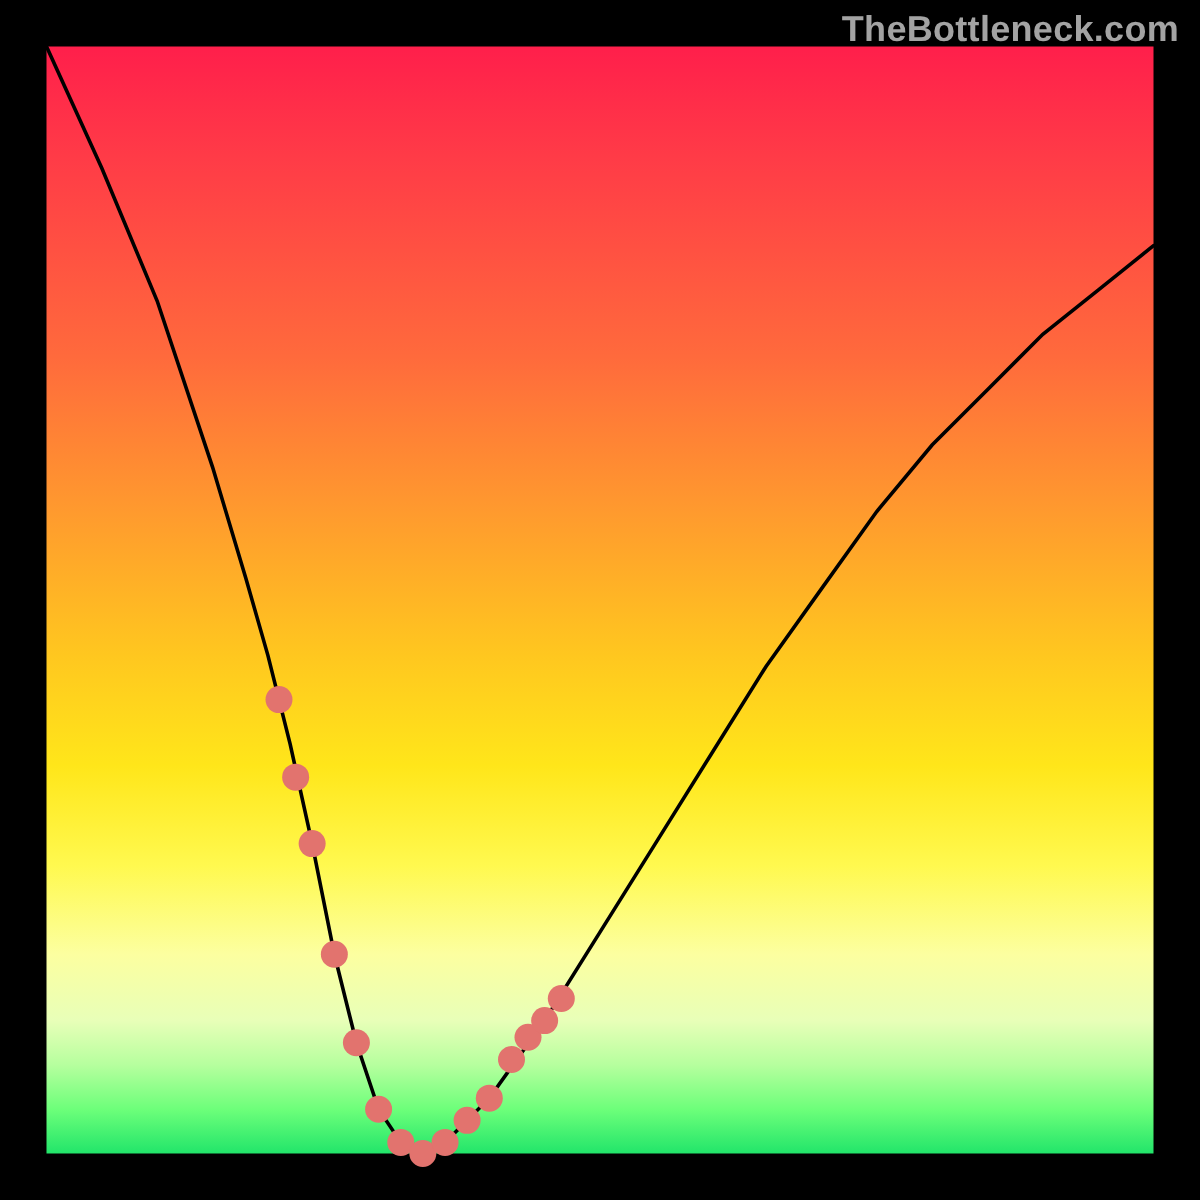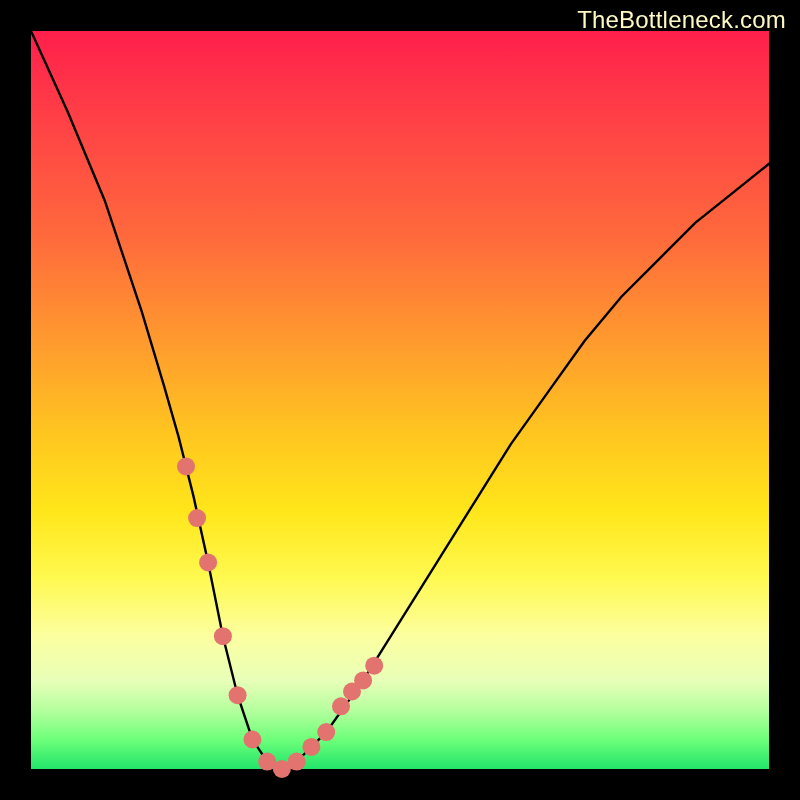--- a/index.html
+++ b/index.html
@@ -39,24 +39,24 @@
       #e8ffb8 88%,
       #b6ff9e 92%,
       #6dff7a 96%,
       #22e56a 100%
     );
   }
   .watermark {
     position: absolute;
     top: 6px;
     right: 14px;
-    color: #fef9c3;
+    color: #a3a3a3;
     font-size: 24px;
     letter-spacing: 0.2px;
-    font-weight: 400;
+    font-weight: 700;
     user-select: none;
   }
   svg.curve {
     position: absolute;
     left: 0;
     top: 0;
     width: 738px;
     height: 738px;
     overflow: visible;
   }

